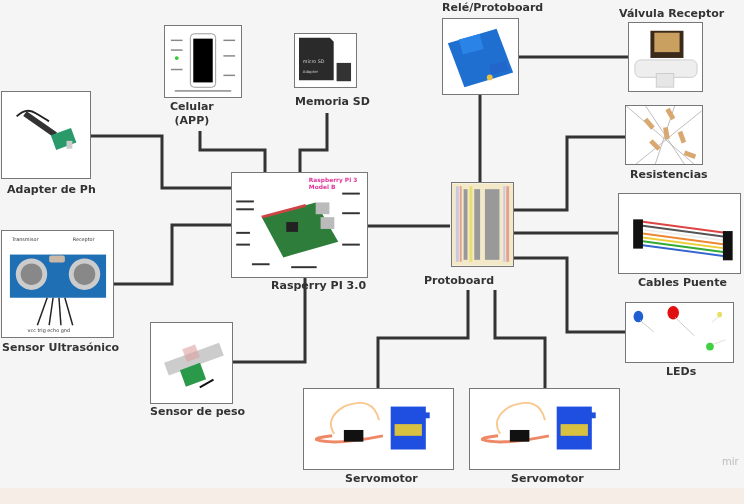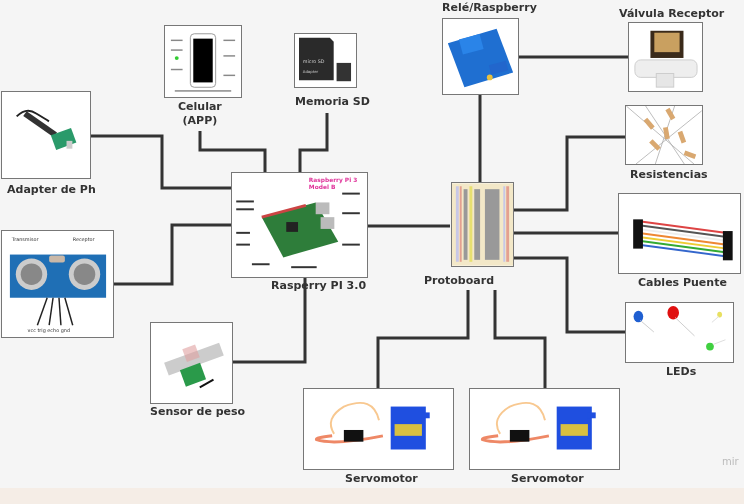--- a/index.html
+++ b/index.html
@@ -56,36 +56,36 @@
           <rect x="6" y="24" width="12" height="1.5"></rect>
           <rect x="6" y="44" width="12" height="1.5"></rect>
           <rect x="60" y="14" width="12" height="1.5"></rect>
           <rect x="60" y="30" width="12" height="1.5"></rect>
           <rect x="60" y="50" width="12" height="1.5"></rect>
           <rect x="10" y="66" width="58" height="1.5"></rect>
         </g>
       <circle cx="12" cy="33" r="2" fill="#3c3"></circle>
     </svg>
   </div>
-  <div class="lbl" style="left:178px;top:100px;">
+  <div class="lbl" style="left:170px;top:100px;">
     <div>Celular</div>
     <div style="text-align:center;">(APP)</div>
   </div>
 
   <div class="card" style="left:294px;top:33px;width:63px;height:55px;">
     <svg viewBox="0 0 63 55">
       <path d="M4 4 H36 L40 8 V48 H4 Z" fill="#2a2a2a"></path>
       <text x="8" y="30" font-size="5" fill="#ccc" font-family="DejaVu Sans, sans-serif">micro SD</text>
       <text x="8" y="40" font-size="4" fill="#ccc" font-family="DejaVu Sans, sans-serif">Adapter</text>
       <rect x="43" y="30" width="15" height="19" fill="#333"></rect>
     </svg>
   </div>
   <div class="lbl" style="left:295px;top:95px;">Memoria SD</div>
 
-  <div class="lbl" style="left:442px;top:1px;">Relé/Raspberry</div>
+  <div class="lbl" style="left:442px;top:1px;">Relé/Protoboard</div>
   <div class="card" style="left:442px;top:18px;width:77px;height:77px;">
     <svg viewBox="0 0 77 77">
       <path d="M5 25 L55 10 L72 55 L22 70 Z" fill="#1f6fd1"></path>
       <rect x="18" y="18" width="22" height="16" fill="#2a84e8" transform="rotate(-15 29 26)"></rect>
       <rect x="48" y="45" width="18" height="10" fill="#2266cc" transform="rotate(-15 57 50)"></rect>
       <circle cx="48" cy="60" r="3" fill="#e8c040"></circle>
     </svg>
   </div>
 
   <div class="lbl" style="left:619px;top:7px;">Válvula Receptor</div>
@@ -198,20 +198,21 @@
       <rect x="48" y="25" width="16" height="7" rx="2" fill="#c9b8a8"></rect>
       <g stroke="#222" stroke-width="1.5">
           <line x1="46" y1="68" x2="36" y2="96"></line>
           <line x1="52" y1="68" x2="48" y2="96"></line>
           <line x1="58" y1="68" x2="60" y2="96"></line>
           <line x1="64" y1="68" x2="72" y2="96"></line>
         </g>
       <text x="26" y="103" font-size="5" fill="#333" font-family="DejaVu Sans, sans-serif">vcc trig echo gnd</text>
     </svg>
   </div>
+  <div class="lbl" style="left:2px;top:341px;">Sensor Ultrasónico</div>
 
   <div class="card" style="left:150px;top:322px;width:83px;height:82px;">
     <svg viewBox="0 0 83 82">
       <rect x="14" y="30" width="60" height="14" fill="#ccc" transform="rotate(-20 44 37)"></rect>
       <rect x="34" y="24" width="14" height="14" fill="#e0a0a0" opacity="0.6" transform="rotate(-20 41 31)"></rect>
       <rect x="32" y="44" width="22" height="18" fill="#2a9a4a" transform="rotate(-20 43 53)"></rect>
       <line x1="50" y1="66" x2="64" y2="58" stroke="#111" stroke-width="2"></line>
     </svg>
   </div>
   <div class="lbl" style="left:150px;top:405px;">Sensor de peso</div>

